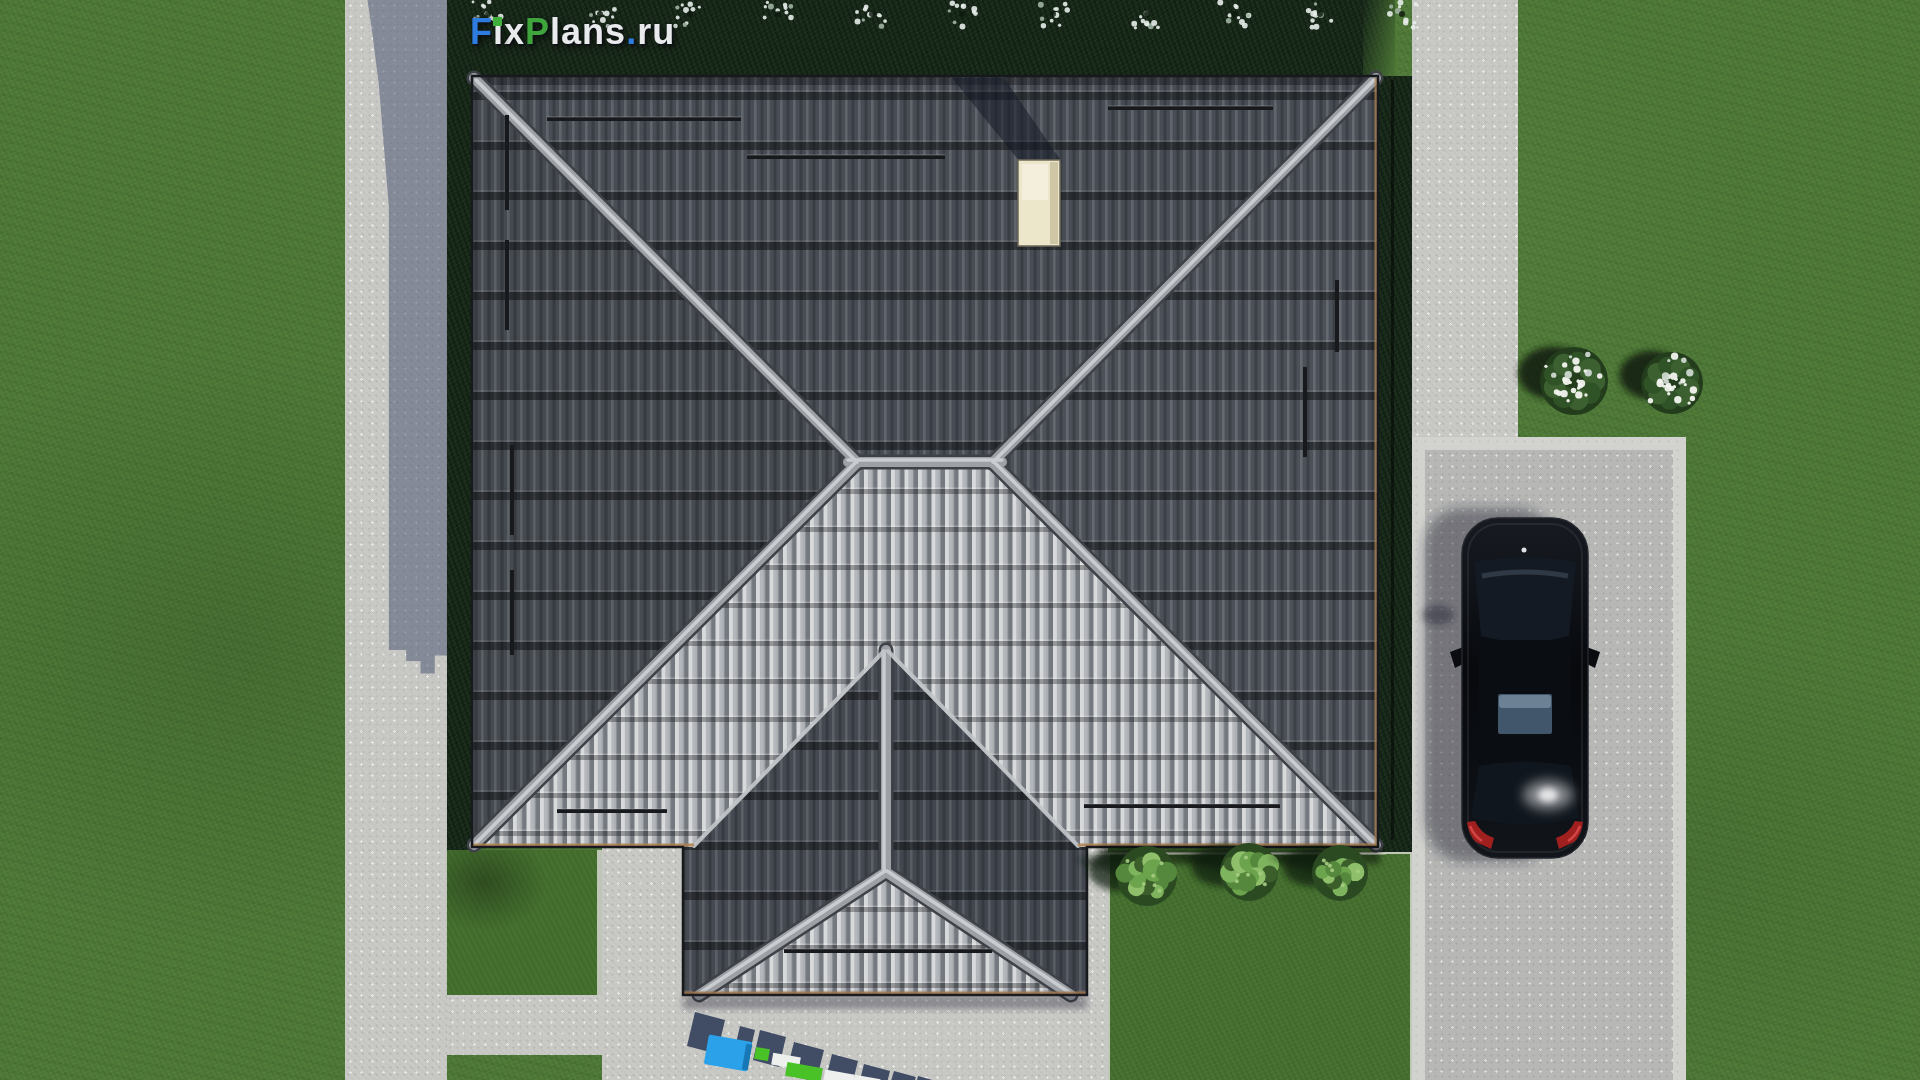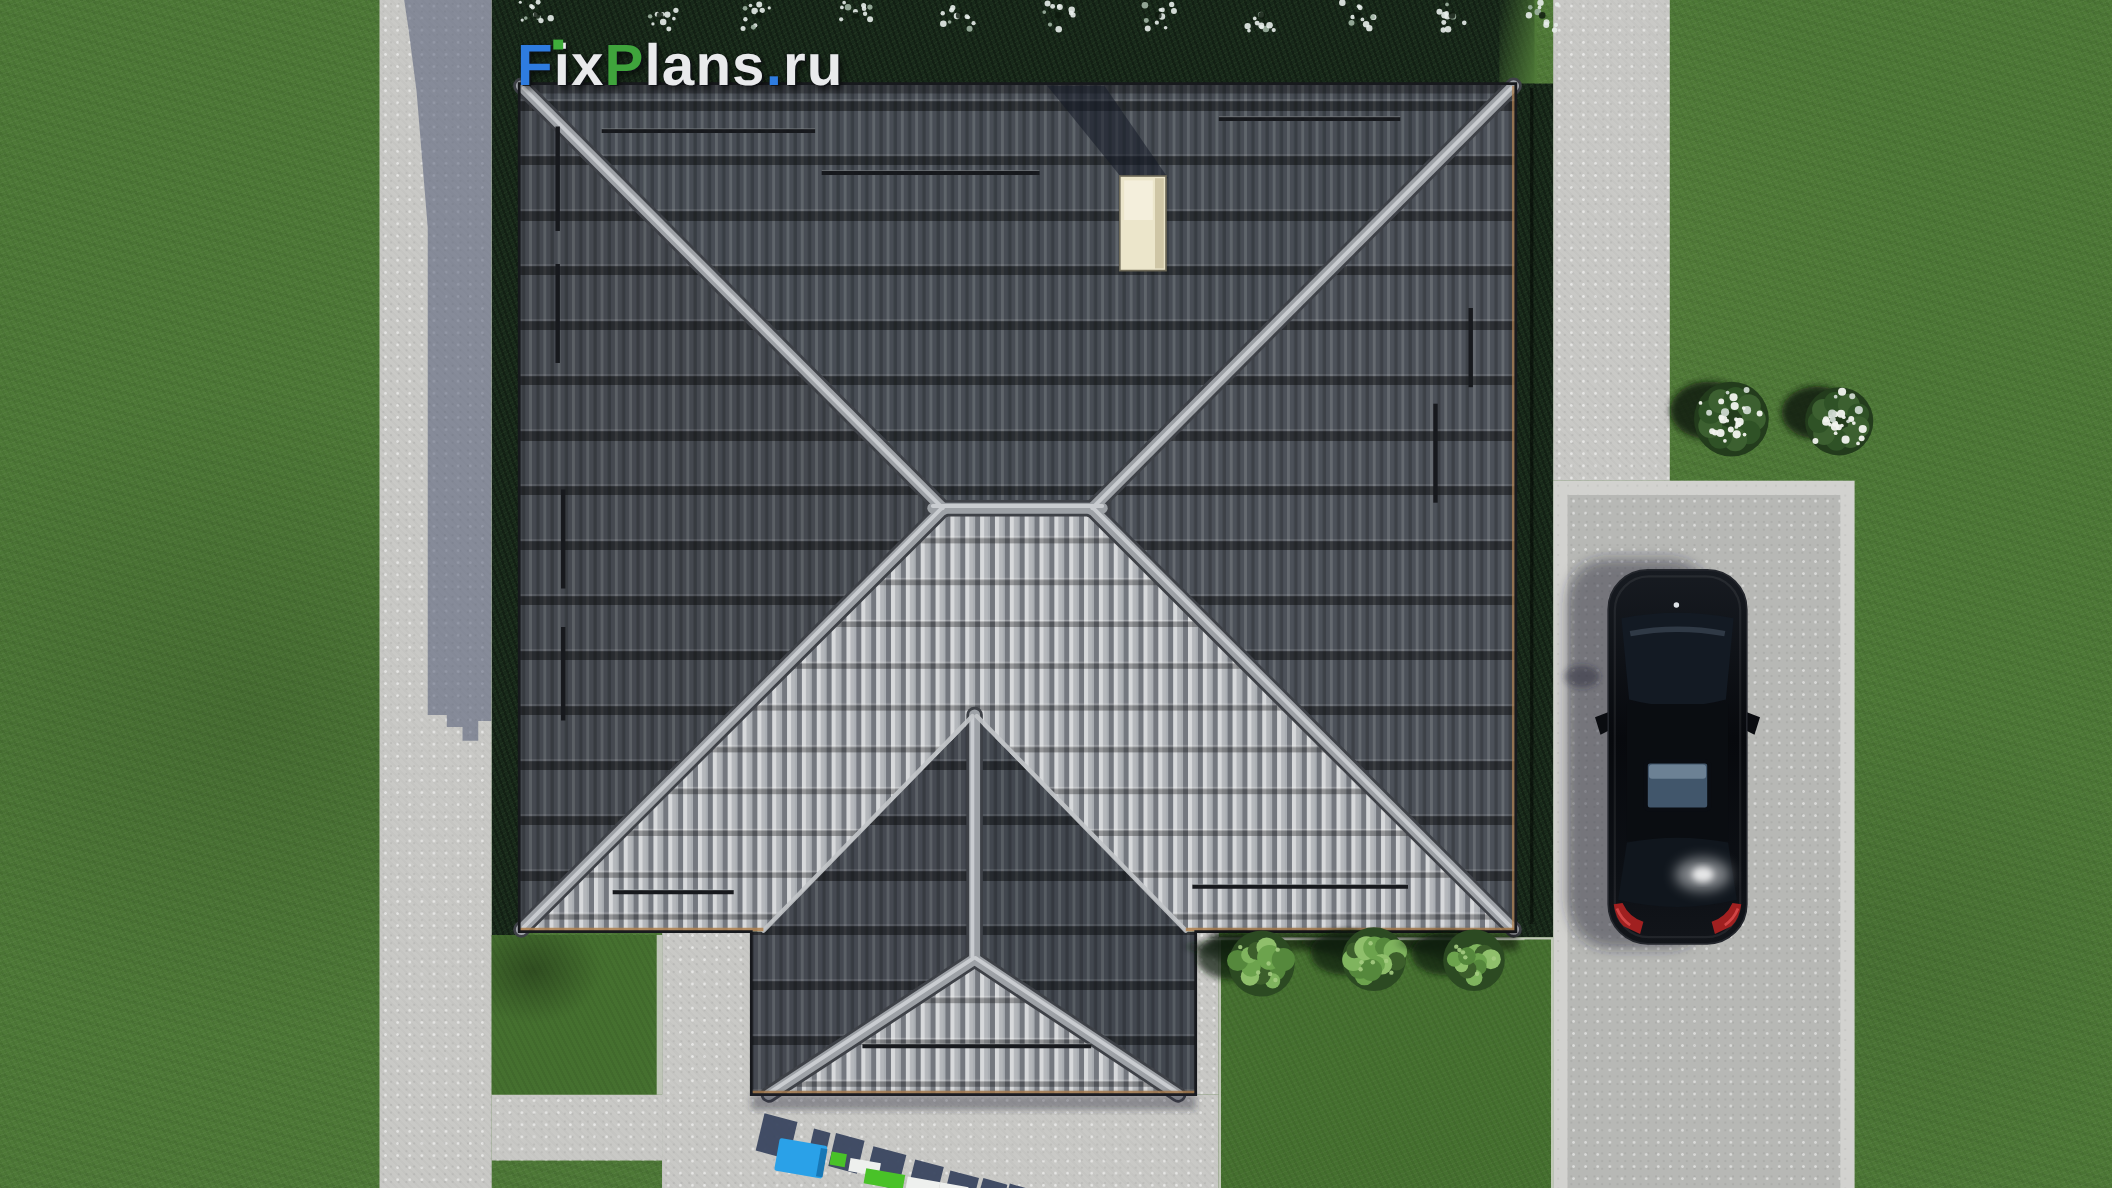--- a/index.html
+++ b/index.html
@@ -59,21 +59,21 @@
     border-top:2px solid rgba(222,222,216,.8);box-sizing:border-box;}
   .path-right{left:1412px;top:0;width:106px;height:437px;}
   .pad{left:1412px;top:437px;width:274px;height:643px;background-color:#d2d2cf;
     background-image:radial-gradient(rgba(0,0,0,.05) 1px, transparent 1.4px);background-size:9px 9px;}
   .pad-inner{position:absolute;left:13px;top:13px;right:13px;bottom:0;
     background-color:#b7b8b5;
     background-image:radial-gradient(rgba(0,0,0,.06) 1px, transparent 1.4px),
       radial-gradient(rgba(255,255,255,.5) 1px, transparent 1.4px);
     background-size:7px 7px,11px 11px;}
   svg.overlay{position:absolute;left:0;top:0;width:1920px;height:1080px;}
-  .logo{position:absolute;left:470px;top:33px;font-weight:700;font-size:53px;line-height:1;
+  .logo{position:absolute;left:470px;top:14px;font-weight:700;font-size:36px;line-height:1;
     letter-spacing:1px;white-space:nowrap;
     text-shadow:1.5px 1.5px 0 rgba(15,18,22,.85), -1px -1px 1px rgba(15,18,22,.35), 3px 4px 6px rgba(0,0,0,.6);}
   .i-wrap{position:relative;display:inline-block;}
   .i-dot{position:absolute;top:3px;left:0;width:9px;height:9px;}
 </style>
 </head>
 <body>
 
 <div class="scene">
 

